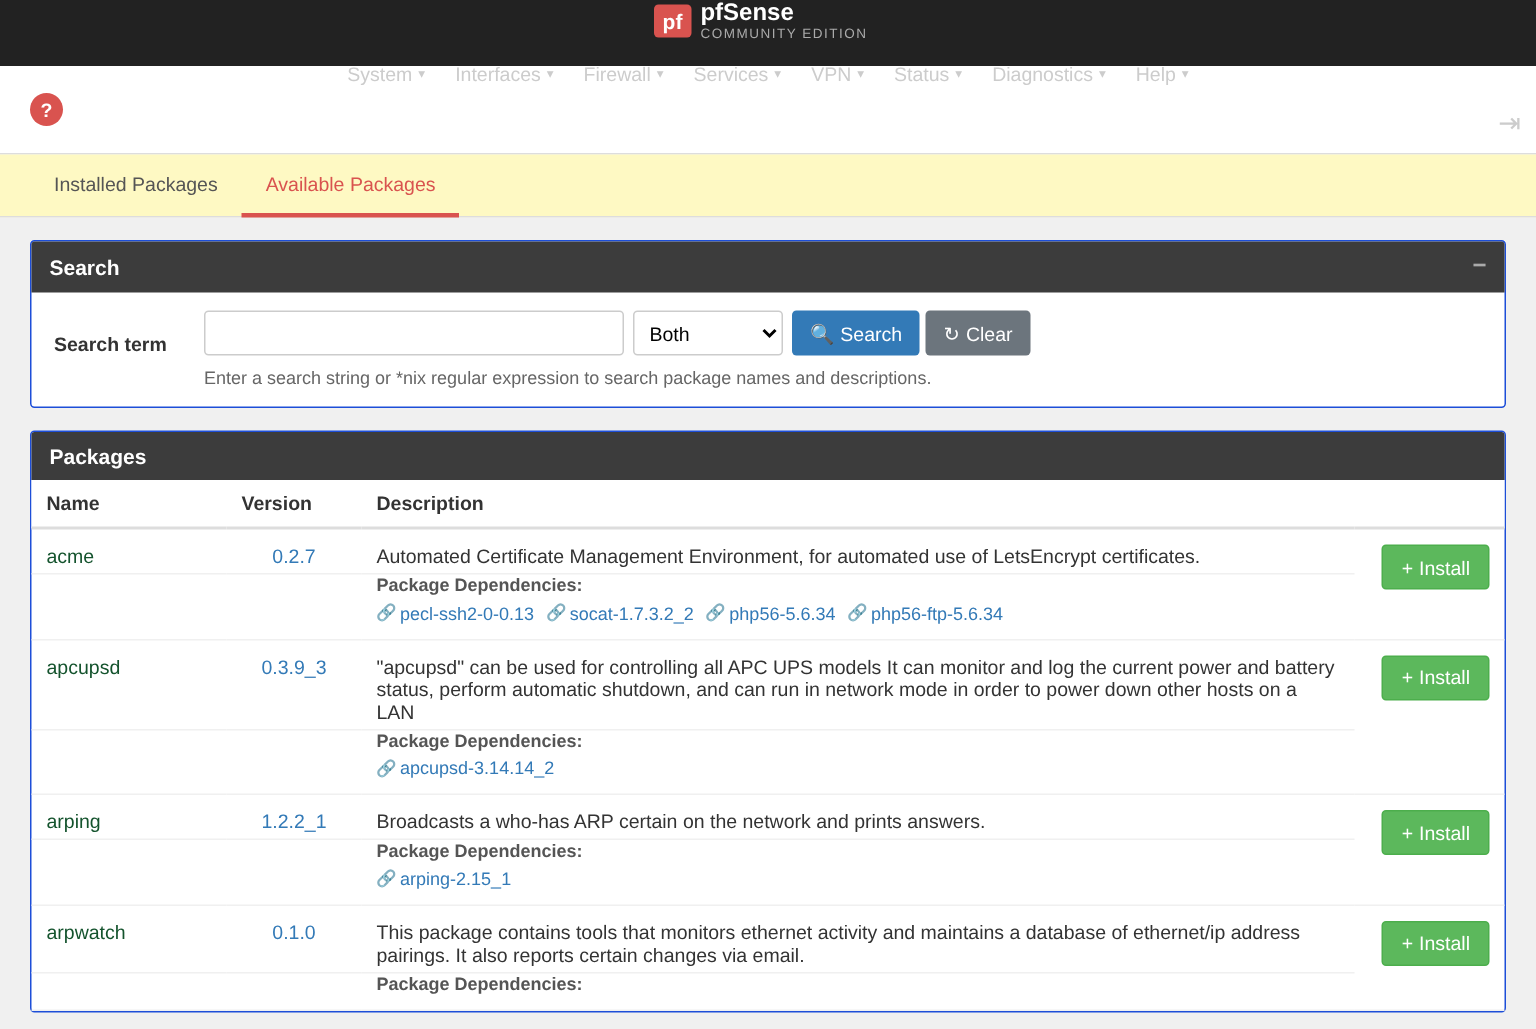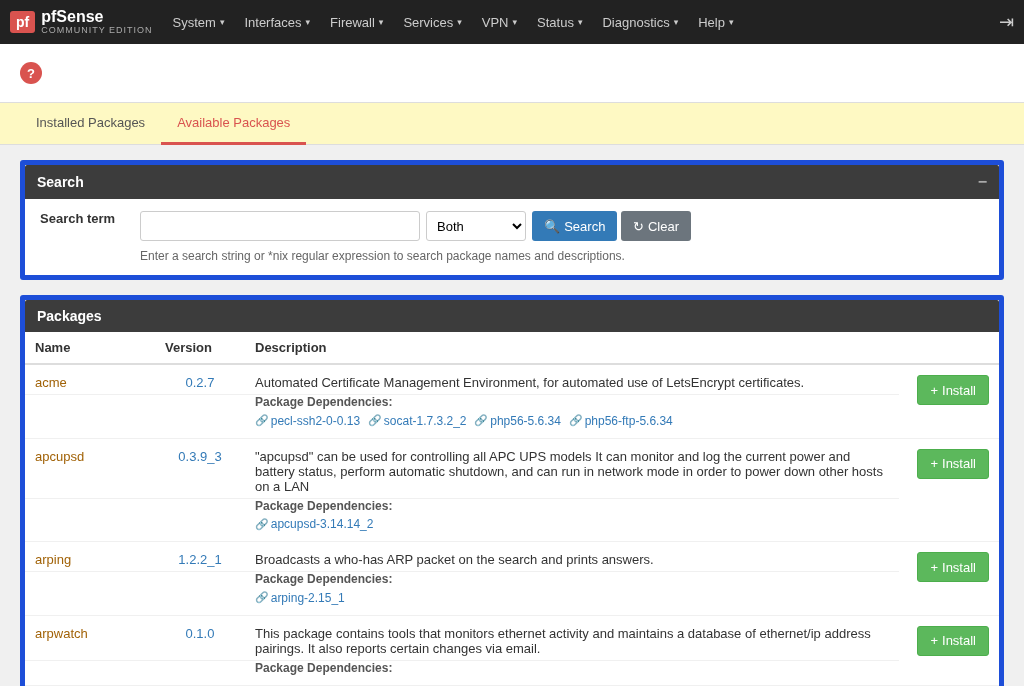--- a/index.html
+++ b/index.html
@@ -6,20 +6,21 @@
     body { font-family: Arial, Helvetica, sans-serif; font-size: 13px; background: #f0f0f0; color: #333; }
 
     
     .topnav {
       background: #222;
       color: #fff;
       display: flex;
       align-items: center;
       padding: 0 10px;
       height: 44px;
+      flex-direction: column;
     }
     .topnav-brand {
       display: flex;
       align-items: center;
       margin-right: 10px;
     }
     .topnav-brand .logo-box {
       background: #d9534f;
       color: #fff;
       font-weight: bold;
@@ -105,21 +106,21 @@
 
     
     .main-content {
       padding: 15px 20px;
       background: #f0f0f0;
     }
 
     
     .panel {
       background: #fff;
-      border: 5px solid #1d4ed8;
+      border: 1px solid #1d4ed8;
       border-radius: 3px;
       margin-bottom: 15px;
     }
     .panel-heading {
       background: #3c3c3c;
       color: #fff;
       padding: 8px 12px;
       font-size: 14px;
       font-weight: bold;
       display: flex;
@@ -132,21 +133,21 @@
       cursor: pointer;
       font-size: 16px;
     }
     .panel-body {
       padding: 12px 15px;
     }
 
     
     .search-row {
       display: flex;
-      align-items: flex-start;
+      align-items: flex-end;
       margin-bottom: 8px;
     }
     .search-label {
       width: 100px;
       font-weight: bold;
       color: #333;
       font-size: 13px;
     }
     .search-input {
       border: 1px solid #ccc;
@@ -210,21 +211,21 @@
       background: #fff;
     }
     .pkg-table td {
       padding: 6px 10px;
       vertical-align: top;
       font-size: 13px;
     }
     .pkg-table tbody tr {
       border-bottom: 1px solid #f0f0f0;
     }
-    .pkg-name { color: #a16207; cursor: pointer; font-weight: normal; }
+    .pkg-name { color: #14532d; cursor: pointer; font-weight: normal; }
     .pkg-version { color: #337ab7; text-align: center; }
     .pkg-desc { color: #333; }
     .pkg-deps-label { color: #555; font-weight: bold; margin-top: 0; font-size: 12px; }
     .pkg-dep-link {
       color: #337ab7;
       font-size: 12px;
       display: inline-flex;
       align-items: center;
       gap: 2px;
       margin-right: 8px;
@@ -349,21 +350,21 @@
               <td></td>
               <td></td>
               <td>
                 <div class="pkg-deps-label">Package Dependencies:</div>
                 <div style="margin-top: 3px;"><a class="pkg-dep-link" href="#"><span class="dep-icon">🔗</span>apcupsd-3.14.14_2</a></div>
               </td>
             </tr>
             <tr class="pkg-row-main">
               <td class="col-name"><span class="pkg-name">arping</span></td>
               <td class="col-version pkg-version">1.2.2_1</td>
-              <td class="col-desc pkg-desc">Broadcasts a who-has ARP packet on the search and prints answers.</td>
+              <td class="col-desc pkg-desc">Broadcasts a who-has ARP certain on the network and prints answers.</td>
               <td class="col-action install-cell" rowspan="2"><button class="btn btn-success"><span>+</span> Install</button></td>
             </tr>
             <tr class="pkg-row-deps">
               <td></td>
               <td></td>
               <td>
                 <div class="pkg-deps-label">Package Dependencies:</div>
                 <div style="margin-top: 3px;"><a class="pkg-dep-link" href="#"><span class="dep-icon">🔗</span>arping-2.15_1</a></div>
               </td>
             </tr>

